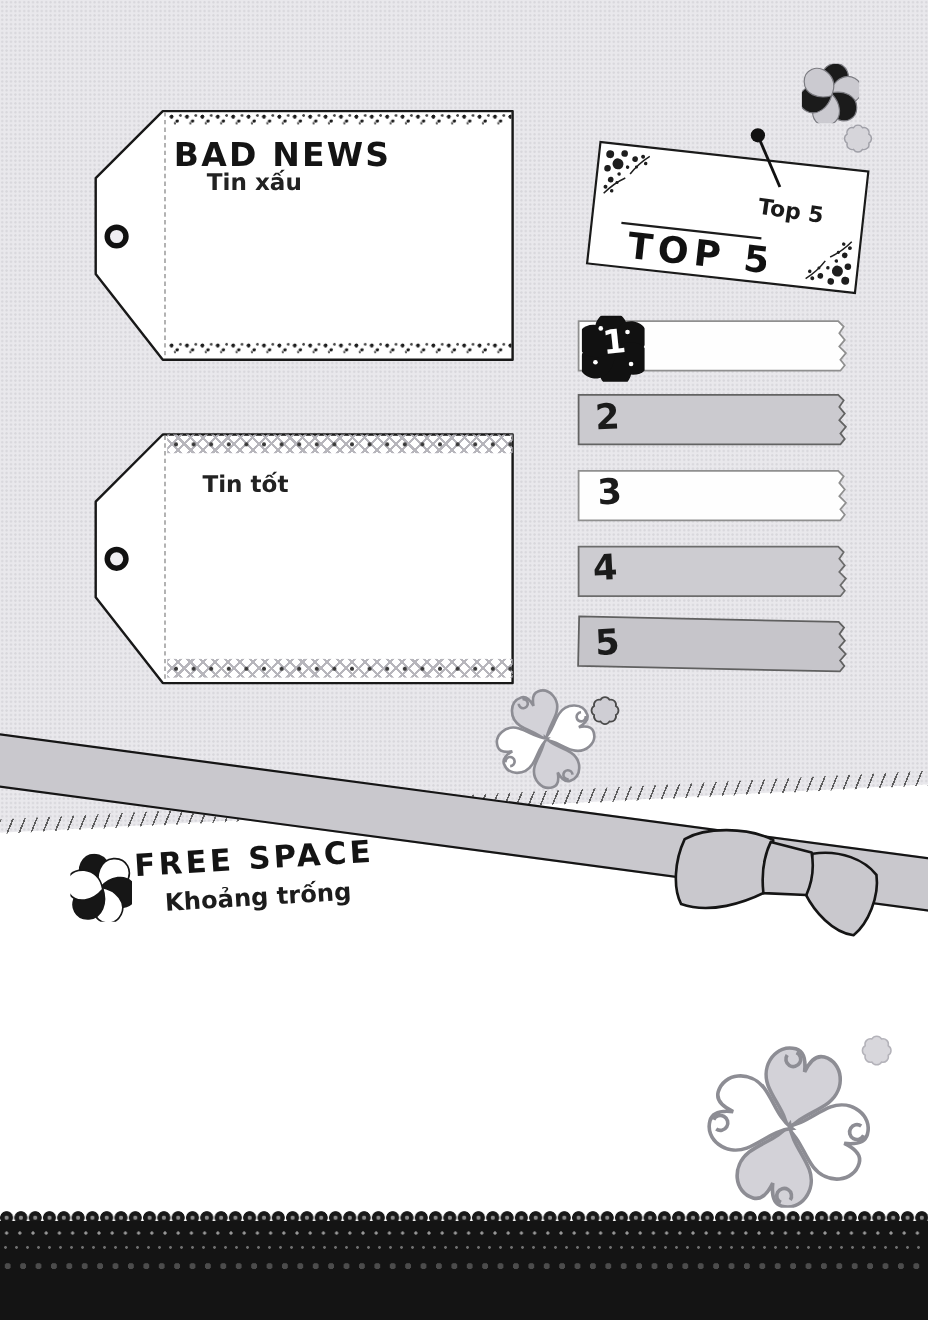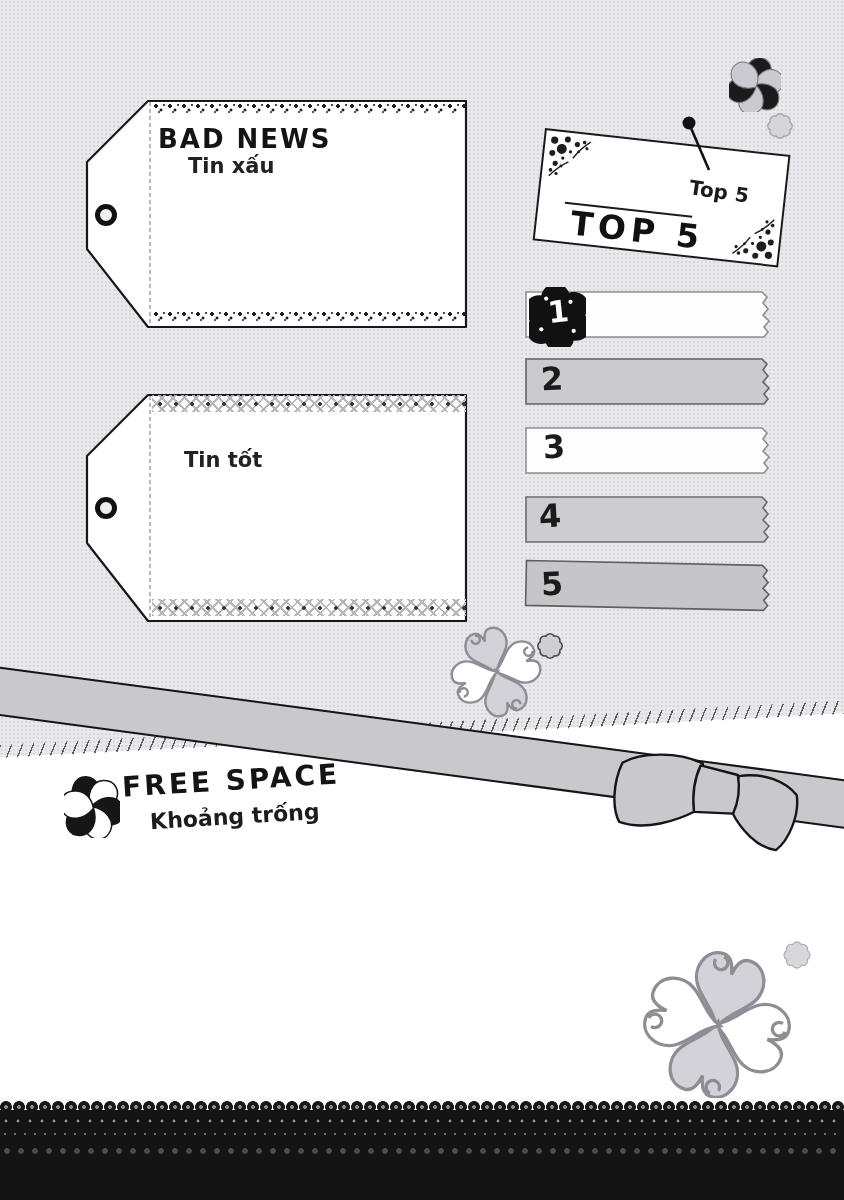--- a/index.html
+++ b/index.html
@@ -35,21 +35,21 @@
     background-size:14px 12px;
   }
   .border-lace{
     position:absolute;height:17px;
     background-image:
       radial-gradient(circle at 8px 9px,#3a3a3a 1.6px,transparent 2.1px),
       repeating-linear-gradient(45deg,#b7b6bc 0 2px,transparent 2px 8px),
       repeating-linear-gradient(135deg,#b7b6bc 0 2px,transparent 2px 8px);
     background-size:16px 17px,auto,auto;
   }
-  .tag-title{position:absolute;font-weight:bold;font-size:26px;letter-spacing:2px;color:#141414;}
+  .tag-title{position:absolute;font-weight:bold;font-size:30px;letter-spacing:2px;color:#141414;}
   .tag-sub{position:absolute;font-size:21px;font-weight:bold;color:#222;}
 
   
   .card{
     position:absolute;left:545px;top:128px;width:247px;height:113px;
     background:#fff;border:2.2px solid #1a1a1a;
     transform:rotate(6.3deg);transform-origin:0 0;box-sizing:border-box;
   }
   .card-underline{position:absolute;left:26px;top:69px;width:128px;height:2.2px;background:#1c1c1c;}
   .card-note{position:absolute;left:148px;top:30px;font-size:20px;font-weight:bold;transform:rotate(2deg);}
@@ -148,21 +148,21 @@
   <div class="tag-title" style="left:158px;top:124px">BAD NEWS</div>
   <div class="tag-sub" style="left:188px;top:154px">Tin xấu</div>
 
   <svg class="tag-svg" style="left:84px;top:390px" width="386" height="236">
     <polygon points="64,5 382,5 382,231 64,231 3,153 3,66" fill="#ffffff" stroke="#181818" stroke-width="2.2" stroke-linejoin="round"></polygon>
     <line x1="66" y1="6" x2="66" y2="230" stroke="#a9a9a9" stroke-width="1.6" stroke-dasharray="4 3"></line>
     <circle cx="22" cy="118" r="8.5" fill="#efeef2" stroke="#111" stroke-width="5"></circle>
   </svg>
   <div class="border-lace" style="left:152px;top:395px;width:314px"></div>
   <div class="border-lace" style="left:152px;top:599px;width:314px"></div>
-  <div class="tag-sub" style="left:184px;top:448px">Tin tốt</div>
+  <div class="tag-sub" style="left:184px;top:428px">Tin tốt</div>
 
   <div class="card">
     <svg class="corner-orn corner-tl" viewBox="0 0 52 52">
         <use href="#cornerOrn"></use>
       </svg>
     <svg class="corner-orn corner-br" viewBox="0 0 52 52">
         <use href="#cornerOrn"></use>
       </svg>
     <div class="card-underline"></div>
     <div class="card-note">Top 5</div>

